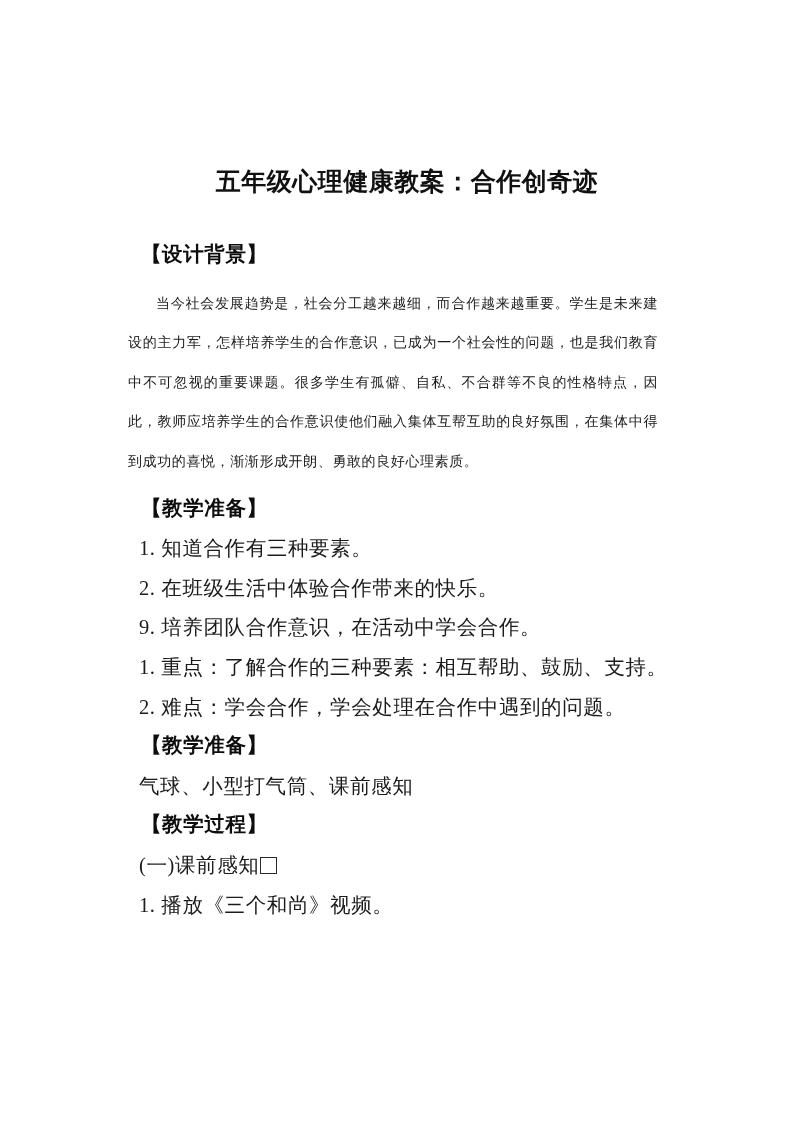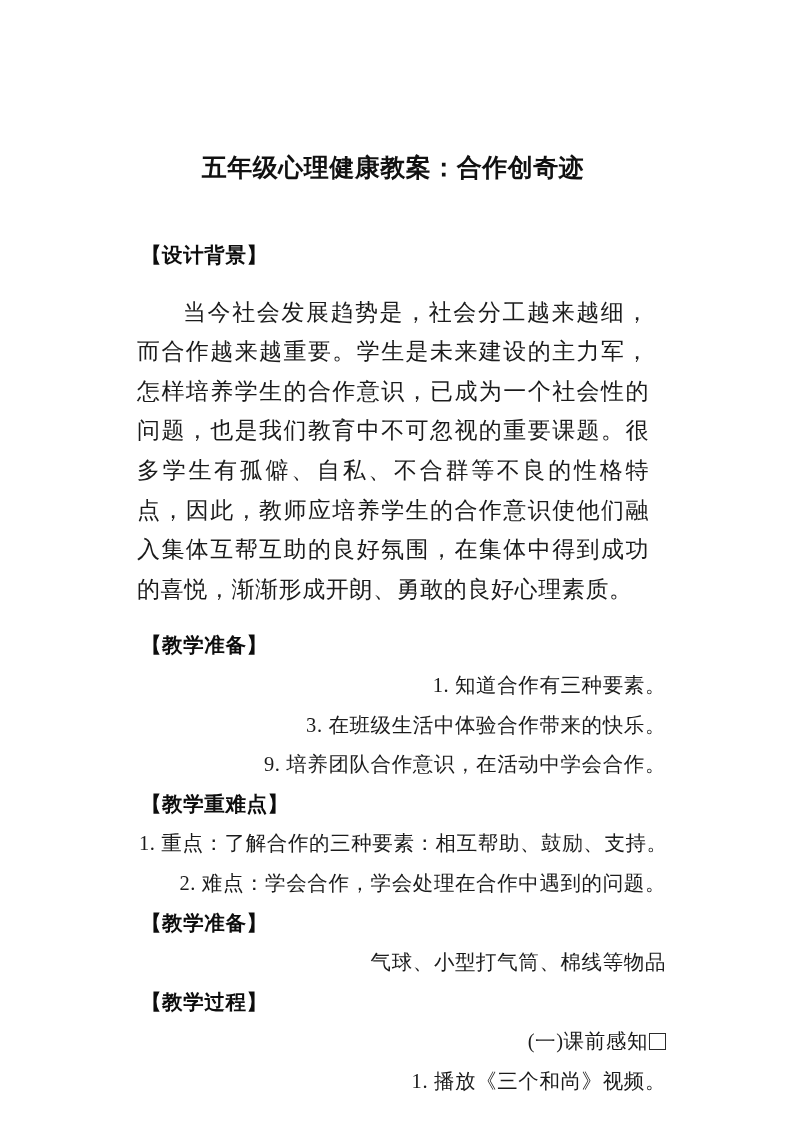--- a/index.html
+++ b/index.html
@@ -27,21 +27,21 @@
 
   
   .content {
     position: absolute;
     left: 120px;
     top: 0;
     width: 546px;
   }
 
   .doc-title {
-    margin: 0;
+    margin: 14px;
     padding: 0;
     position: absolute;
     top: 150px;
     left: 0;
     width: 546px;
     text-align: center;
     font-family: "Liberation Sans", "DejaVu Sans", sans-serif;
     font-weight: bold;
     font-size: 25px;
     line-height: 34px;
@@ -55,40 +55,39 @@
     left: 0;
     width: 546px;
   }
 
   .line {
     font-size: 20.5px;
     line-height: 39.6px;
     letter-spacing: 0.6px;
     white-space: nowrap;
     color: #1b1b1b;
-    text-align: right;
   }
 
   
   .para {
-    font-size: 23px;
+    font-size: 14px;
     line-height: 39.6px;
     letter-spacing: 0.6px;
     text-align: justify;
     text-justify: inter-character;
     text-align-last: left;
     color: #1b1b1b;
-    margin: 17px;
+    margin: 8px;
   }
   .para.indent2 {
     text-indent: 2em;
   }
 
   .heading {
-    font-family: Liberation Serif, serif;
+    font-family: Liberation Mono, monospace;
     font-weight: bold;
     font-size: 20.5px;
     line-height: 39.6px;
     letter-spacing: 0.6px;
     white-space: nowrap;
     color: #0d0d0d;
   }
 
   .ind1 { padding-left: 21px; }
   .ind0 { padding-left: 19px; }
@@ -115,31 +114,30 @@
 
     <div class="body-block">
 
       <div class="heading ind1">【设计背景】</div>
 
       <p class="para indent2">当今社会发展趋势是，社会分工越来越细，而合作越来越重要。学生是未来建设的主力军，怎样培养学生的合作意识，已成为一个社会性的问题，也是我们教育中不可忽视的重要课题。很多学生有孤僻、自私、不合群等不良的性格特点，因此，教师应培养学生的合作意识使他们融入集体互帮互助的良好氛围，在集体中得到成功的喜悦，渐渐形成开朗、勇敢的良好心理素质。</p>
 
       <div class="heading ind1">【教学准备】</div>
 
       <div class="line ind0">1. 知道合作有三种要素。</div>
-      <div class="line ind0">3. 在班级生活中体验合作带来的快乐。</div>
+      <div class="line ind0">2. 在班级生活中体验合作带来的快乐。</div>
       <div class="line ind0">9. 培养团队合作意识，在活动中学会合作。</div>
 
-      <div class="heading ind1">【教学重难点】</div>
 
       <div class="line ind0">1. 重点：了解合作的三种要素：相互帮助、鼓励、支持。</div>
       <div class="line ind0">2. 难点：学会合作，学会处理在合作中遇到的问题。</div>
 
       <div class="heading ind1">【教学准备】</div>
 
-      <div class="line ind-flush">气球、小型打气筒、棉线等物品</div>
+      <div class="line ind-flush">气球、小型打气筒、课前感知</div>
 
       <div class="heading ind1">【教学过程】</div>
 
 
       <div class="line ind-flush"><span>(一)课前感知</span><span class="tofu"></span></div>
 
       <div class="line ind0">1. 播放《三个和尚》视频。</div>
 
     </div>
   </div>

